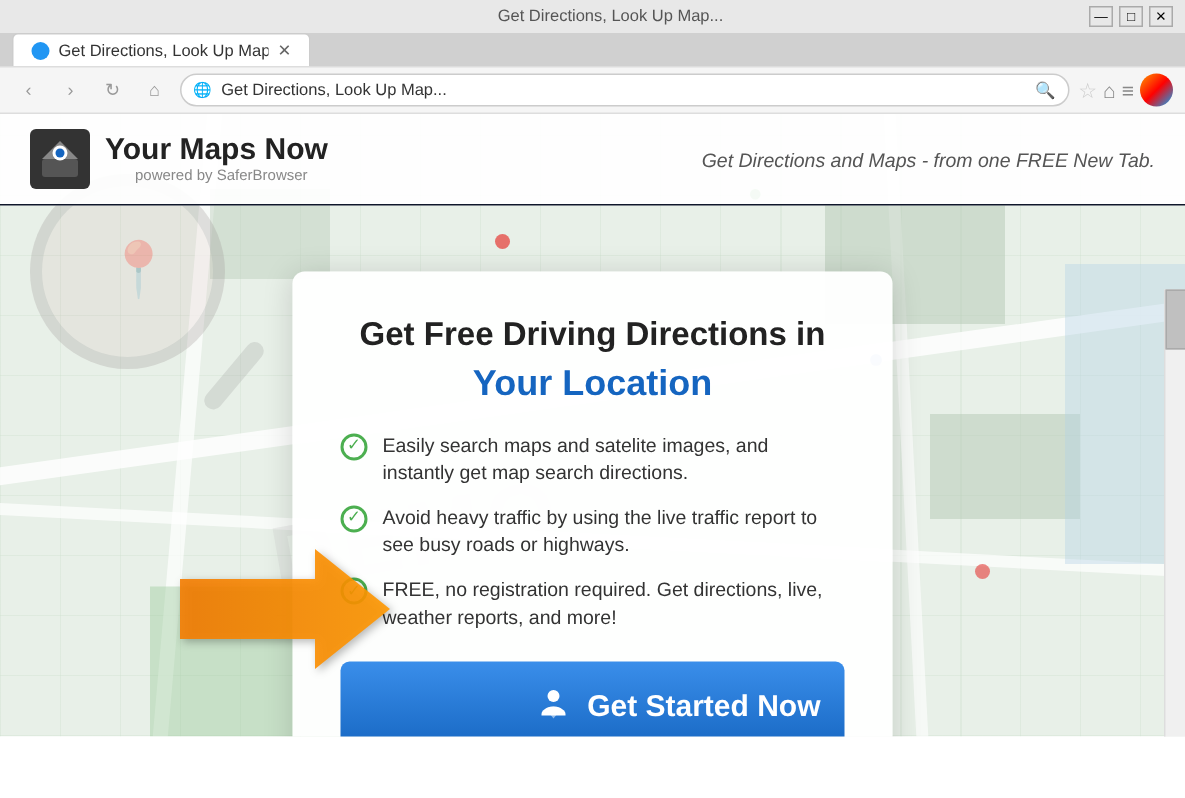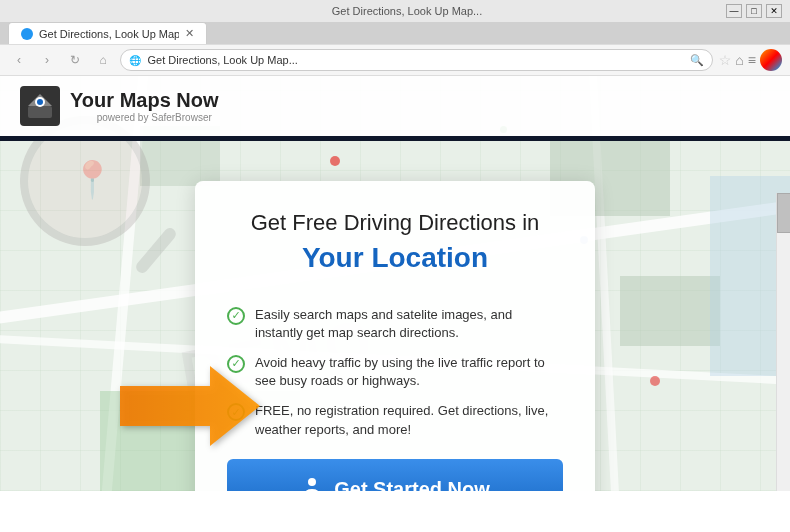--- a/index.html
+++ b/index.html
@@ -206,22 +206,21 @@
 
     
     .site-header {
       position: relative;
       z-index: 10;
       display: flex;
       align-items: center;
       justify-content: space-between;
       padding: 10px 20px;
       background: rgba(255,255,255,0.92);
-      border-bottom: 5px solid #0f172a;
-      text-align: center;
+      border-bottom: 1px solid #0f172a;
     }
     .logo-area {
       display: flex;
       align-items: center;
       gap: 10px;
     }
     .logo-icon {
       width: 40px; height: 40px;
       background: #333;
       border-radius: 4px;
@@ -247,30 +246,30 @@
       width: 400px;
       background: rgba(255,255,255,0.96);
       border-radius: 8px;
       padding: 28px 32px 20px;
       z-index: 20;
       box-shadow: 0 2px 20px rgba(0,0,0,0.15);
       text-align: center;
     }
     .main-heading {
       font-size: 22px;
-      font-weight: normal;
+      font-weight: bold;
       color: #222;
       line-height: 1.3;
       margin-bottom: 4px;
     }
     .main-subheading {
-      font-size: 28px;
+      font-size: 24px;
       font-weight: bold;
       color: #1565C0;
-      margin-bottom: 32px;
+      margin-bottom: 18px;
     }
     .feature-list {
       text-align: left;
       margin-bottom: 20px;
     }
     .feature-item {
       display: flex;
       align-items: flex-start;
       gap: 10px;
       margin-bottom: 12px;
@@ -285,21 +284,21 @@
       flex-shrink: 0;
       width: 18px; height: 18px;
       border: 2px solid #4CAF50;
       border-radius: 50%;
       display: flex; align-items: center; justify-content: center;
       font-size: 11px;
     }
     .cta-button {
       display: flex;
       align-items: center;
-      justify-content: center;
+      justify-content: flex-end;
       gap: 10px;
       width: 100%;
       padding: 16px;
       background: linear-gradient(to bottom, #3a8eea, #1565C0);
       color: white;
       border: none;
       border-radius: 6px;
       font-size: 20px;
       font-weight: bold;
       cursor: pointer;
@@ -431,20 +430,21 @@
             <polygon points="14,2 26,14 2,14" fill="#888"></polygon>
             <circle cx="14" cy="10" r="5" fill="white"></circle>
             <circle cx="14" cy="10" r="3" fill="#1565C0"></circle>
           </svg>
         </div>
         <div class="logo-text">
           <span class="logo-name">Your Maps Now</span>
           <span class="logo-sub">powered by SaferBrowser</span>
         </div>
       </div>
+      <div class="header-tagline">Get Directions and Maps - from one FREE New Tab.</div>
     </div>
 
     <div class="arrow-container">
       <svg class="arrow-svg" width="140" height="80" viewBox="0 0 140 80">
         <defs>
           <linearGradient id="arrowGrad" x1="0%" y1="0%" x2="100%" y2="0%">
             <stop offset="0%" style="stop-color:#f57c00"></stop>
             <stop offset="100%" style="stop-color:#ff9800"></stop>
           </linearGradient>
         </defs>

